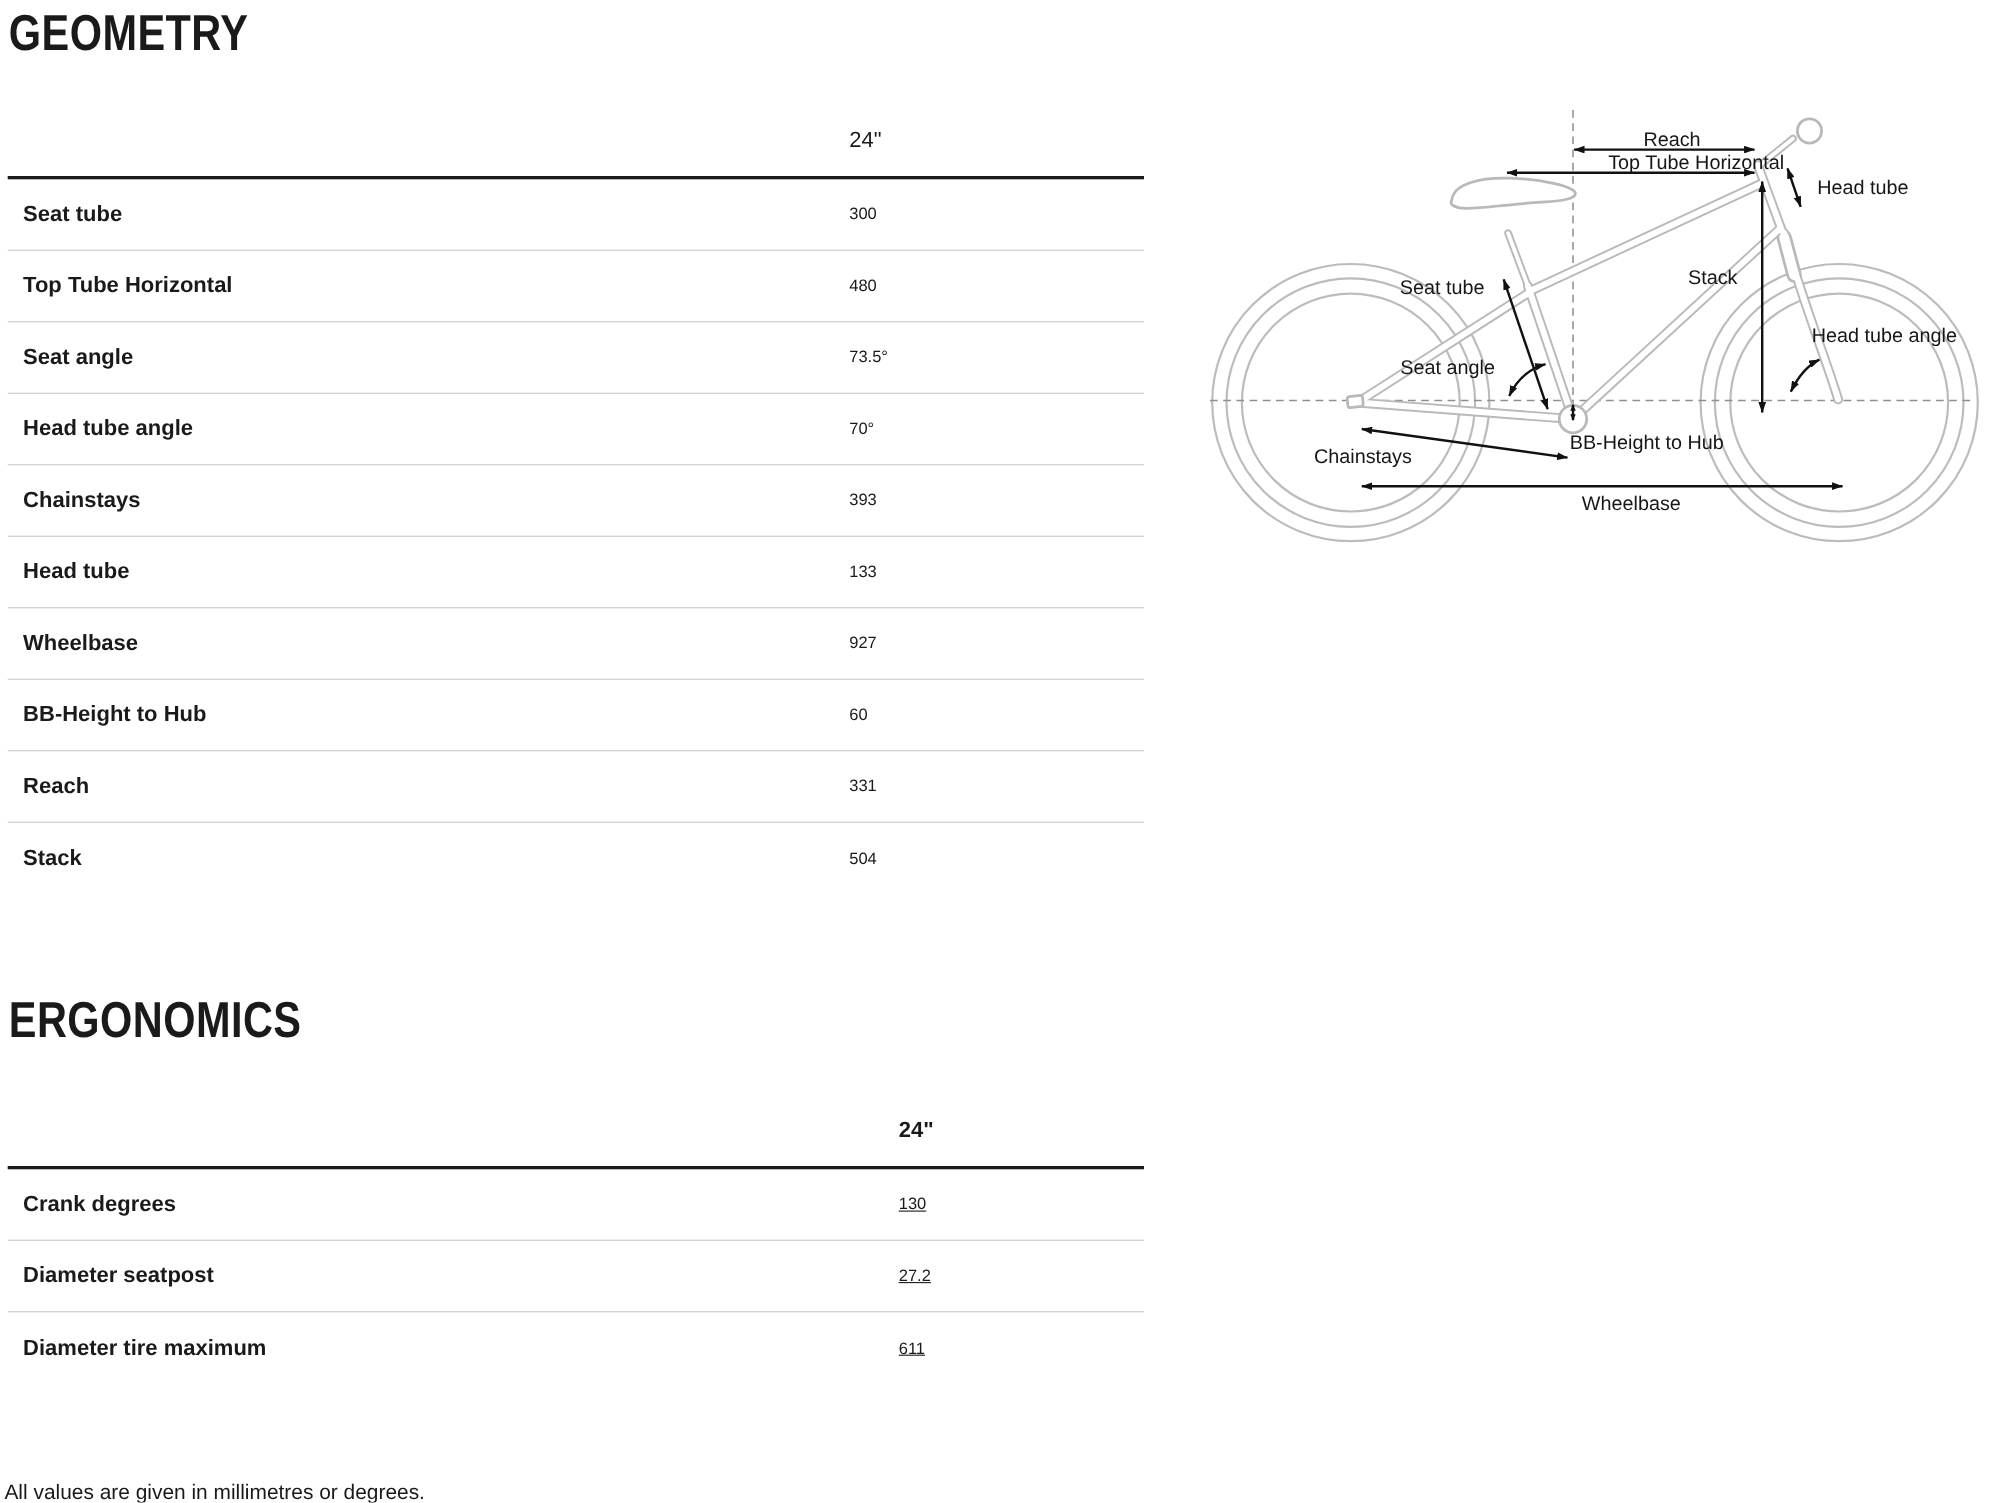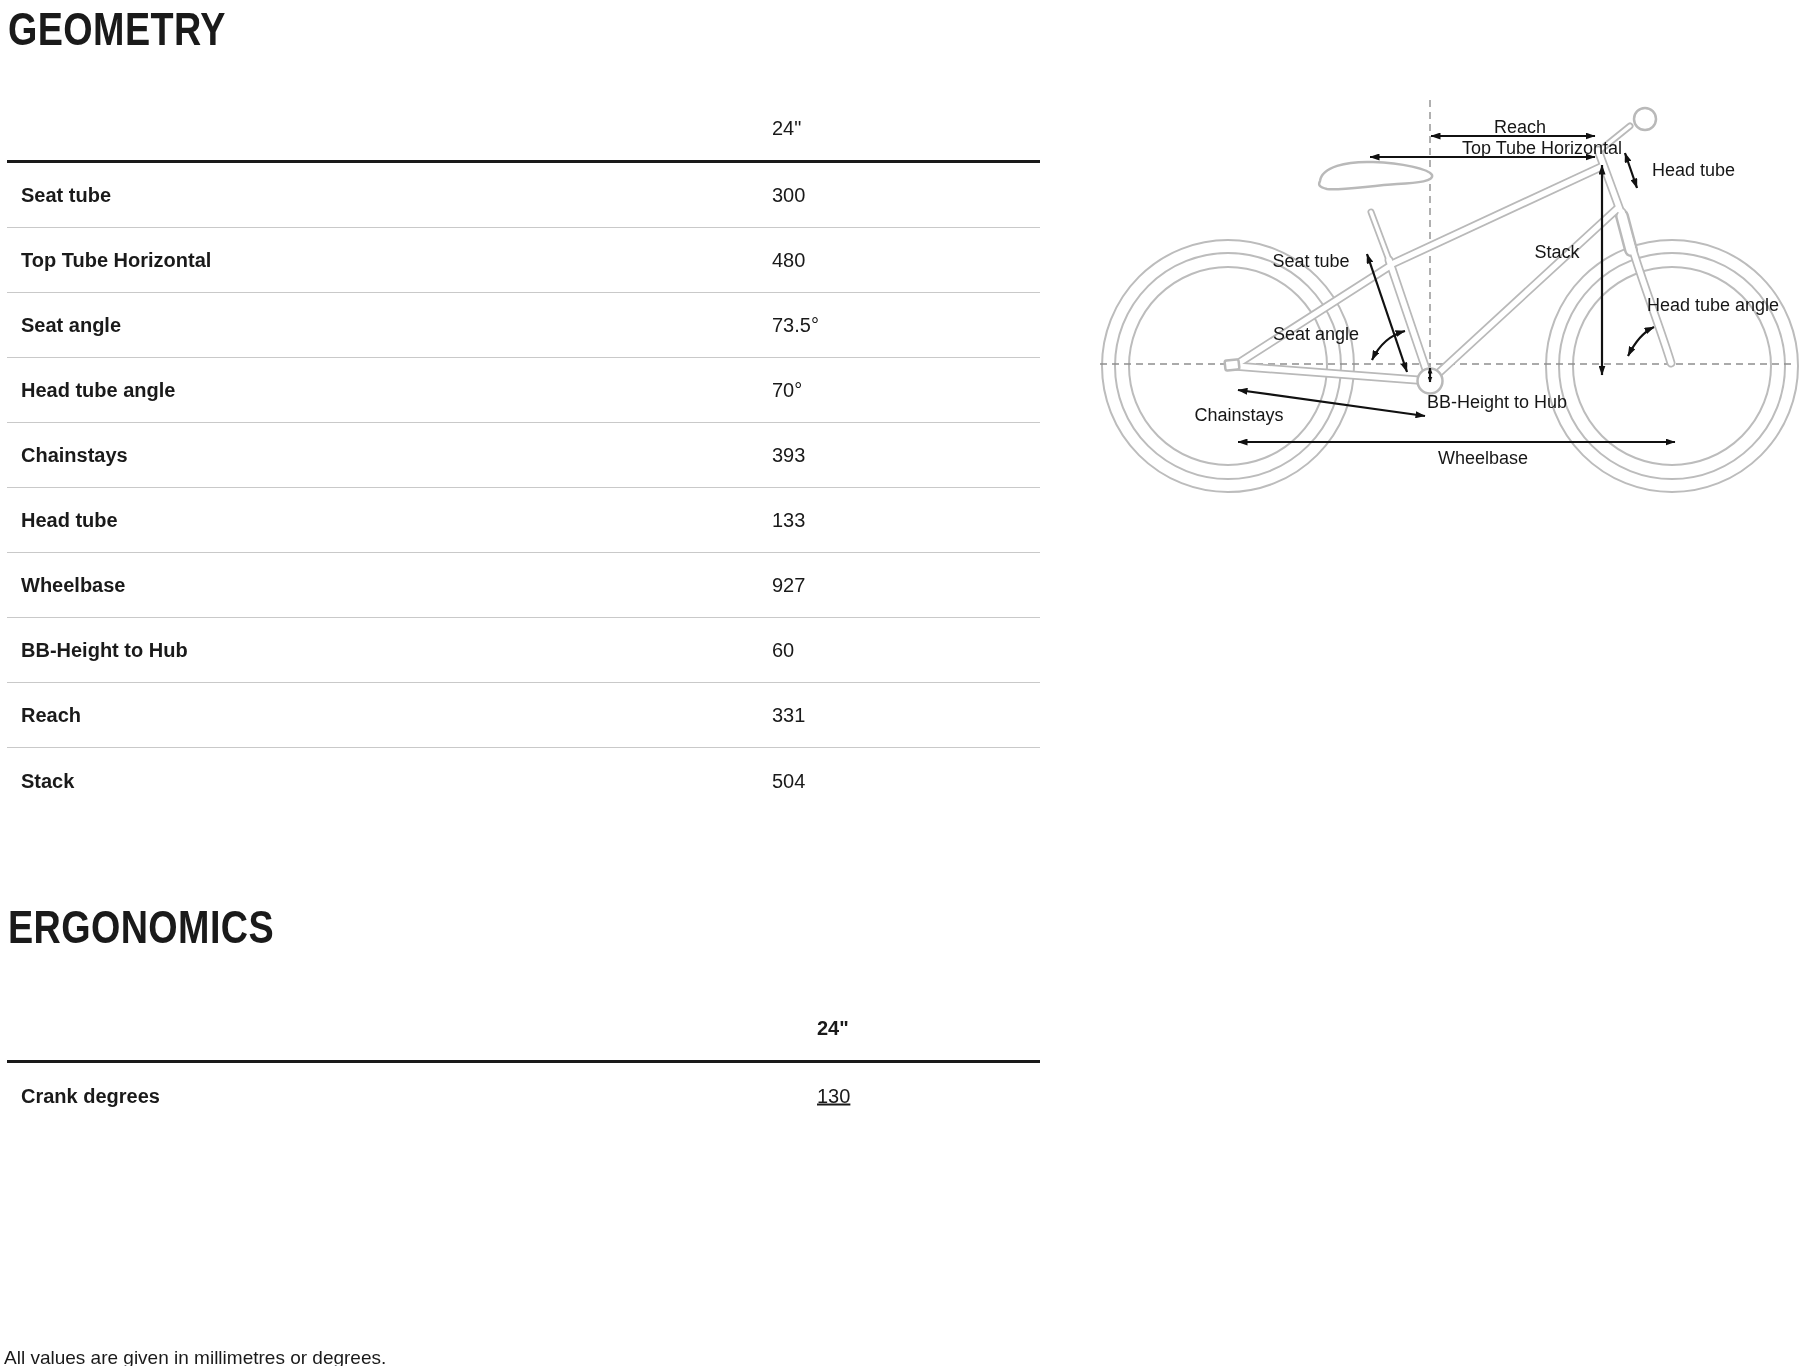--- a/index.html
+++ b/index.html
@@ -32,21 +32,21 @@
     position:relative;height:65px;border-bottom:1px solid #c9c9c9;
     box-sizing:border-box;
   }
   .trow:last-child{border-bottom:none;}
   .tlabel{
     position:absolute;left:14px;top:50%;transform:translateY(-50%);
     font-size:20px;font-weight:700;white-space:nowrap;
   }
   .tvalue{
     position:absolute;top:50%;transform:translateY(-50%);
-    font-size:20px;font-weight:400;white-space:nowrap;
+    font-size:15px;font-weight:400;white-space:nowrap;
   }
   #geo-table .tvalue{left:765px;}
   #ergo-table .tvalue{left:810px;text-decoration:underline;}
   .footnote{
     position:absolute;left:4px;top:1347px;font-size:19px;font-weight:400;
     color:#1a1a1a;white-space:nowrap;
   }
   .bike-svg{position:absolute;left:1085px;top:85px;}
   .bike-svg text{
     font-family:"Liberation Sans", sans-serif;font-size:18px;fill:#161616;
@@ -210,17 +210,25 @@
   <h1 class="heading" id="ergo-title">ERGONOMICS</h1>
 
   <div class="spec-table" id="ergo-table">
     <div class="thead">
       <span class="size-col">24"</span>
     </div>
     <div class="trow">
       <span class="tlabel">Crank degrees</span>
       <span class="tvalue">130</span>
     </div>
+    <div class="trow">
+      <span class="tlabel">Diameter seatpost</span>
+      <span class="tvalue">27.2</span>
+    </div>
+    <div class="trow">
+      <span class="tlabel">Diameter tire maximum</span>
+      <span class="tvalue">611</span>
+    </div>
   </div>
 
   <div class="footnote">All values are given in millimetres or degrees.</div>
 
 </div>
 
 </body></html>

